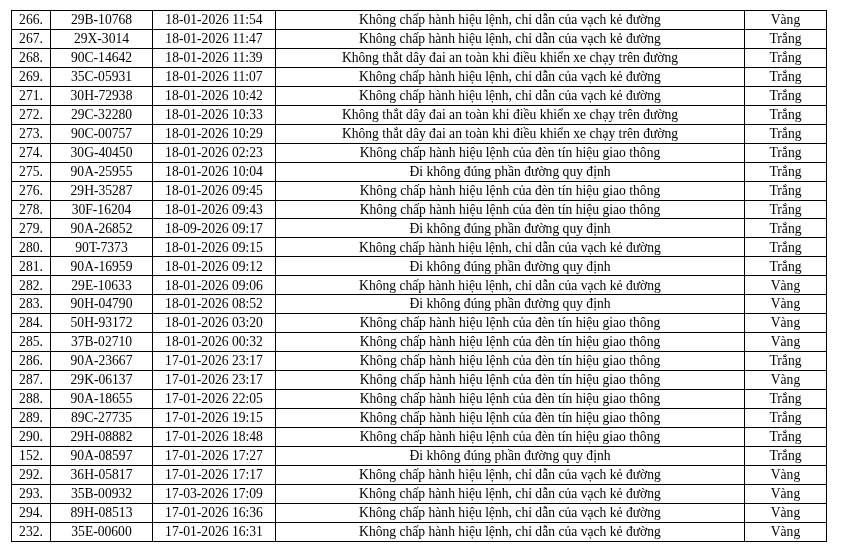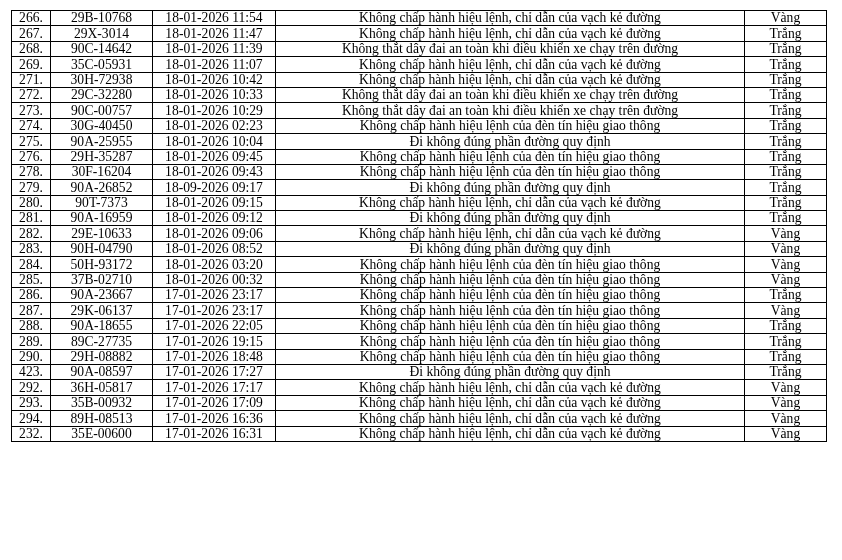--- a/index.html
+++ b/index.html
@@ -16,21 +16,21 @@
     position: relative;
     width: 842px;
     height: 560px;
     background: #ffffff;
   }
   table.violations {
     position: absolute;
     left: 11px;
     top: 10px;
     width: 815px;
-    height: 432px;
+    height: 532px;
     border-collapse: collapse;
     table-layout: fixed;
   }
   table.violations td {
     border: 1px solid #000000;
     font-size: 13.6px;
     line-height: 1;
     text-align: center;
     vertical-align: middle;
     padding: 0 2px;
@@ -212,37 +212,37 @@
       <td>Trắng</td>
     </tr>
         <tr>
       <td>290.</td>
       <td>29H-08882</td>
       <td>17-01-2026 18:48</td>
       <td>Không chấp hành hiệu lệnh của đèn tín hiệu giao thông</td>
       <td>Trắng</td>
     </tr>
         <tr>
-      <td>423.</td>
+      <td>152.</td>
       <td>90A-08597</td>
       <td>17-01-2026 17:27</td>
       <td>Đi không đúng phần đường quy định</td>
       <td>Trắng</td>
     </tr>
         <tr>
       <td>292.</td>
       <td>36H-05817</td>
       <td>17-01-2026 17:17</td>
       <td>Không chấp hành hiệu lệnh, chỉ dẫn của vạch kẻ đường</td>
       <td>Vàng</td>
     </tr>
         <tr>
       <td>293.</td>
       <td>35B-00932</td>
-      <td>17-01-2026 17:09</td>
+      <td>17-03-2026 17:09</td>
       <td>Không chấp hành hiệu lệnh, chỉ dẫn của vạch kẻ đường</td>
       <td>Vàng</td>
     </tr>
         <tr>
       <td>294.</td>
       <td>89H-08513</td>
       <td>17-01-2026 16:36</td>
       <td>Không chấp hành hiệu lệnh, chỉ dẫn của vạch kẻ đường</td>
       <td>Vàng</td>
     </tr>

